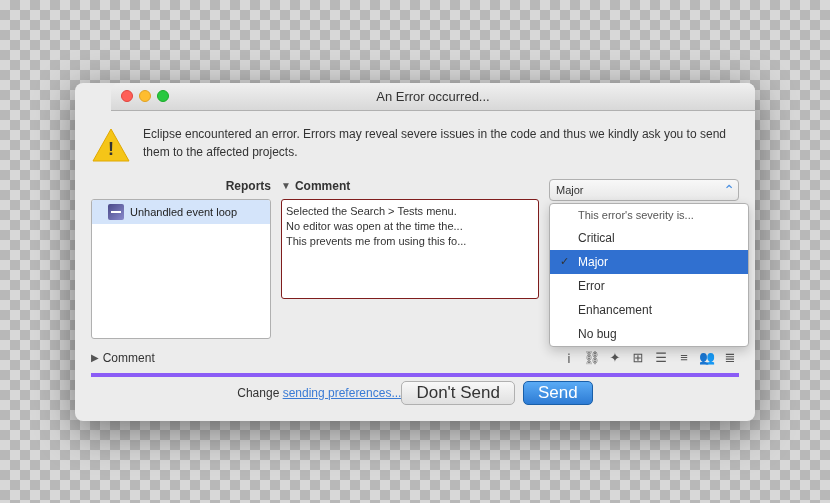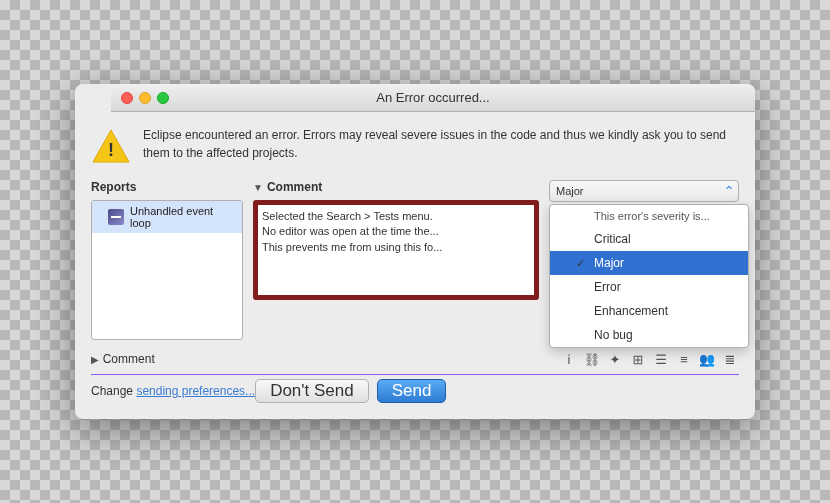--- a/index.html
+++ b/index.html
@@ -92,22 +92,23 @@
     
     .main-area {
       display: flex;
       gap: 0;
       margin-bottom: 10px;
       position: relative;
     }
 
     
     .left-panel {
-      width: 152px;
+      width: 180px;
       flex-shrink: 0;
+      text-align: right;
     }
 
     .section-label {
       font-size: 12px;
       font-weight: 600;
       color: #333;
       margin-bottom: 6px;
     }
 
     .reports-list {
@@ -163,21 +164,21 @@
     }
 
     .comment-arrow {
       font-size: 10px;
       color: #555;
     }
 
     .comment-textarea {
       width: 100%;
       height: 100px;
-      border: 5px solid #7f1d1d;
+      border: 1px solid #7f1d1d;
       border-radius: 3px;
       background: white;
       font-size: 11px;
       color: #333;
       padding: 4px;
       resize: none;
       font-family: inherit;
       line-height: 1.4;
     }
 
@@ -225,21 +226,21 @@
       width: 200px;
       background: white;
       border: 1px solid #b0b0b0;
       border-radius: 4px;
       box-shadow: 0 4px 12px rgba(0,0,0,0.2);
       z-index: 100;
       overflow: hidden;
     }
 
     .dropdown-item {
-      padding: 5px 26px;
+      padding: 5px 10px;
       font-size: 12px;
       color: #333;
       cursor: pointer;
       display: flex;
       align-items: center;
       gap: 6px;
     }
 
     .dropdown-item.selected {
       background: #3070d0;
@@ -293,22 +294,22 @@
       justify-content: center;
       font-size: 13px;
       color: #555;
       cursor: pointer;
     }
 
     
     .bottom-bar {
       display: flex;
       align-items: center;
-      justify-content: flex-start;
-      border-top: 1px solid #8b5cf6;
+      justify-content: center;
+      border-top: 4px solid #8b5cf6;
       padding-top: 4px;
       margin-top: 6px;
     }
 
     .change-prefs {
       font-size: 12px;
       color: #333;
     }
 
     .change-prefs a {

